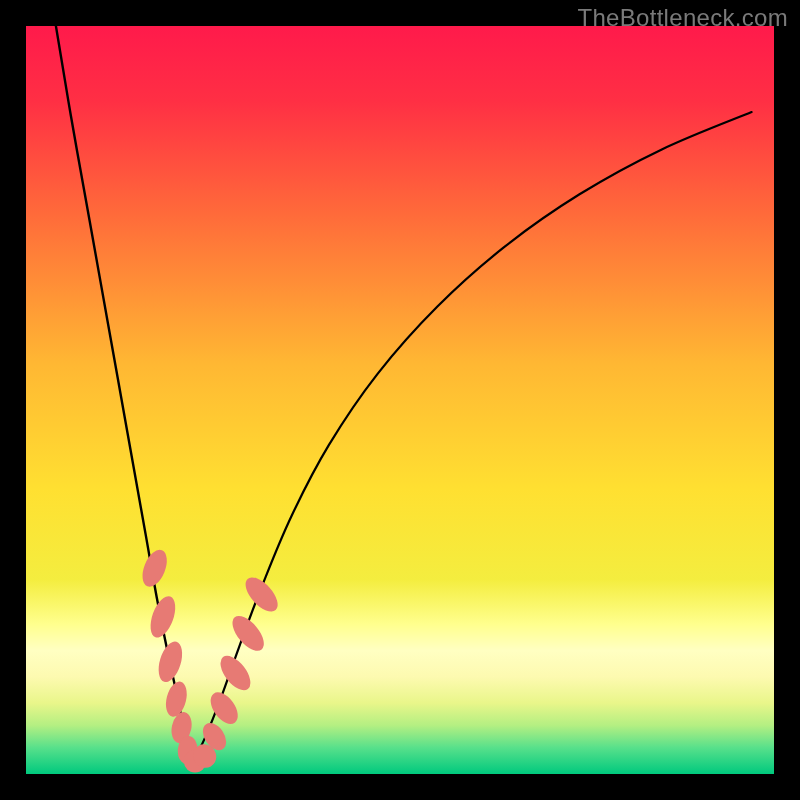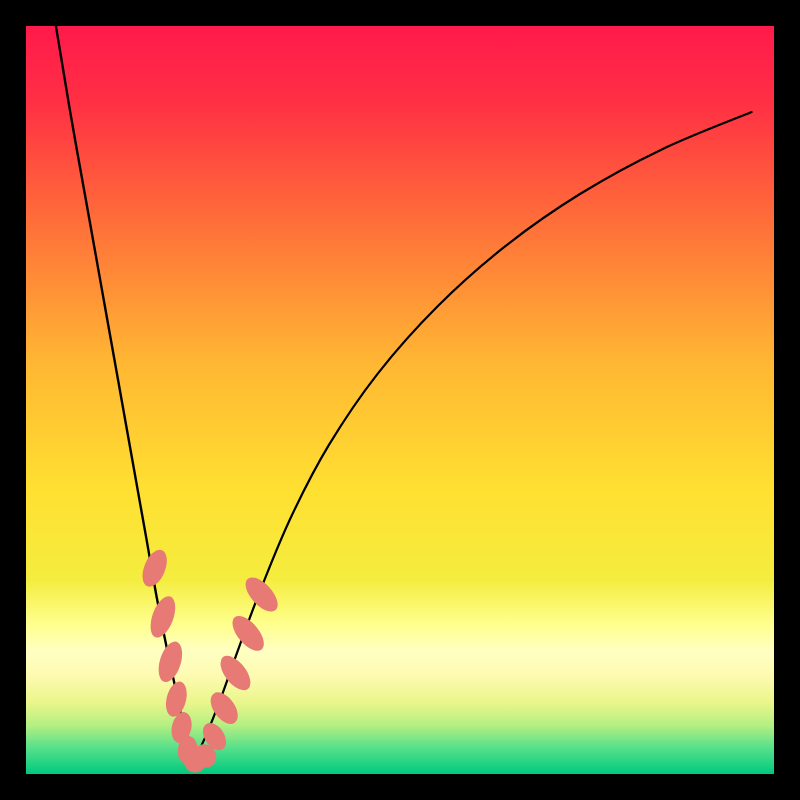--- a/index.html
+++ b/index.html
@@ -72,13 +72,14 @@
           <ellipse cx="169.05" cy="735.28" rx="11.22" ry="11.22" fill="#e77a74" stroke="#d65b55" stroke-width="0" transform="rotate(0 169.05 735.28)"></ellipse>
           <ellipse cx="178.77" cy="730.05" rx="11.22" ry="11.97" fill="#e77a74" stroke="#d65b55" stroke-width="0" transform="rotate(-30 178.77 730.05)"></ellipse>
           <ellipse cx="188.50" cy="710.60" rx="9.72" ry="14.96" fill="#e77a74" stroke="#d65b55" stroke-width="0" transform="rotate(-34 188.50 710.60)"></ellipse>
           <ellipse cx="198.22" cy="682.18" rx="10.47" ry="17.95" fill="#e77a74" stroke="#d65b55" stroke-width="0" transform="rotate(-36 198.22 682.18)"></ellipse>
           <ellipse cx="209.44" cy="647.02" rx="10.47" ry="20.20" fill="#e77a74" stroke="#d65b55" stroke-width="0" transform="rotate(-38 209.44 647.02)"></ellipse>
           <ellipse cx="222.16" cy="607.38" rx="10.47" ry="20.94" fill="#e77a74" stroke="#d65b55" stroke-width="0" transform="rotate(-40 222.16 607.38)"></ellipse>
           <ellipse cx="235.62" cy="568.48" rx="10.47" ry="20.94" fill="#e77a74" stroke="#d65b55" stroke-width="0" transform="rotate(-42 235.62 568.48)"></ellipse>
         </g>
     </svg>
   </div>
+  <div class="watermark">TheBottleneck.com</div>
 </div>
 
 </body></html>

